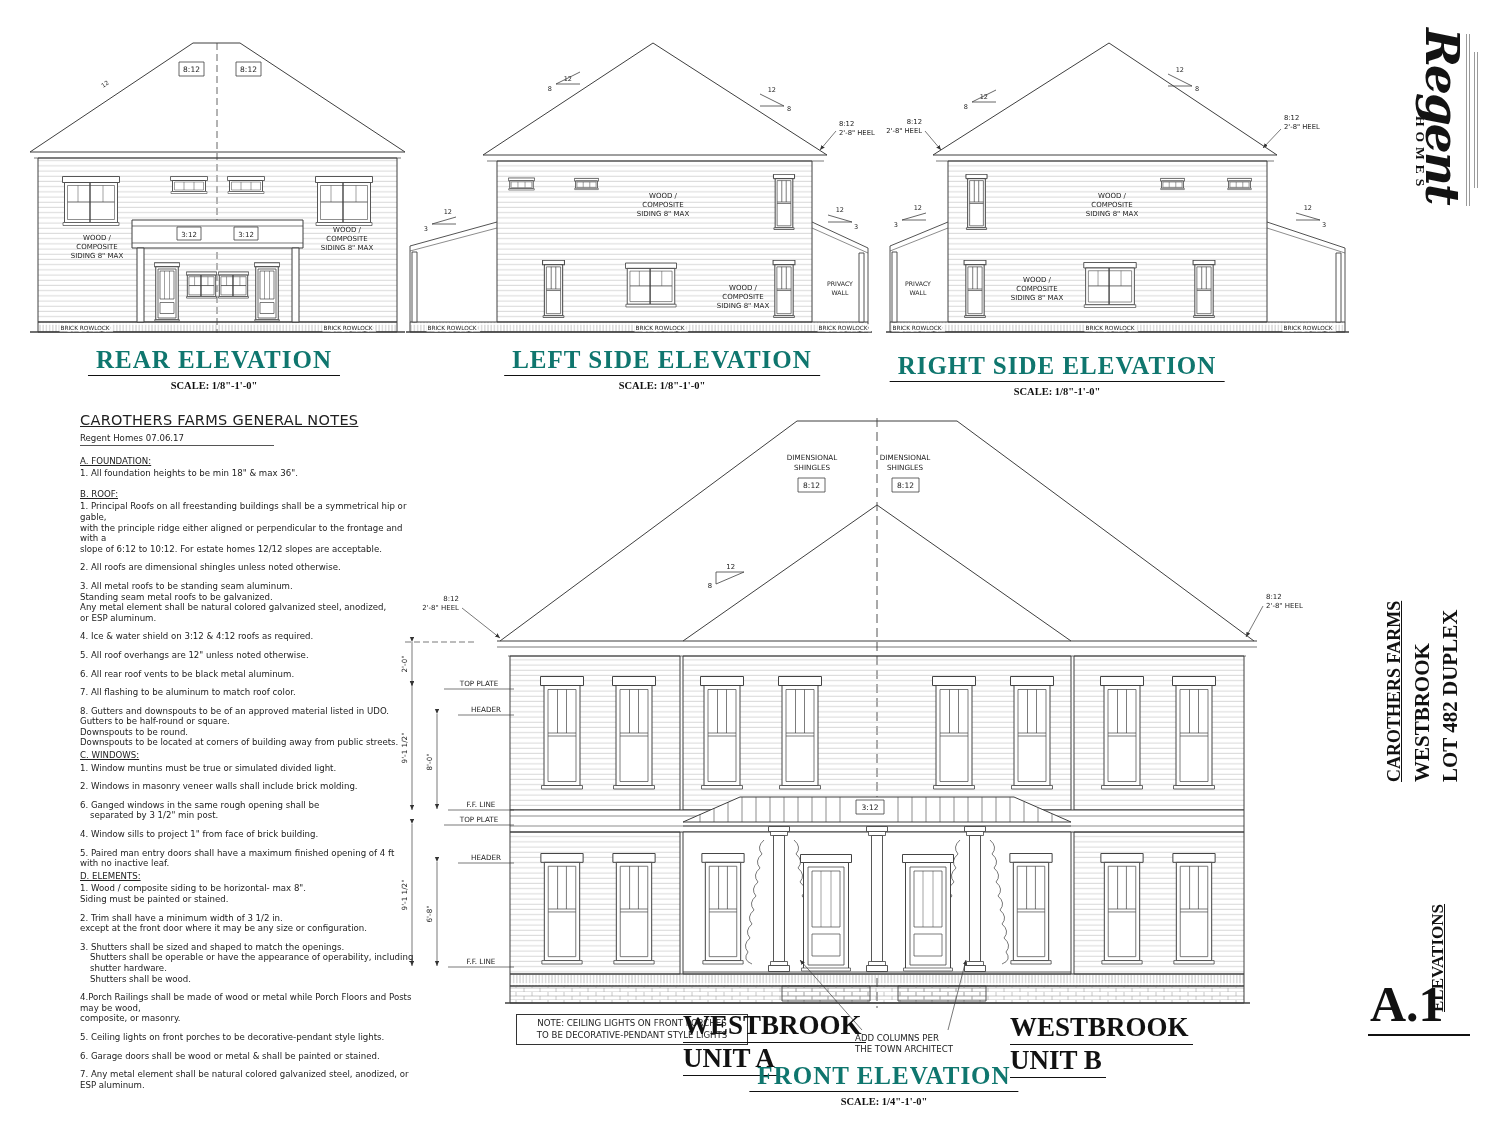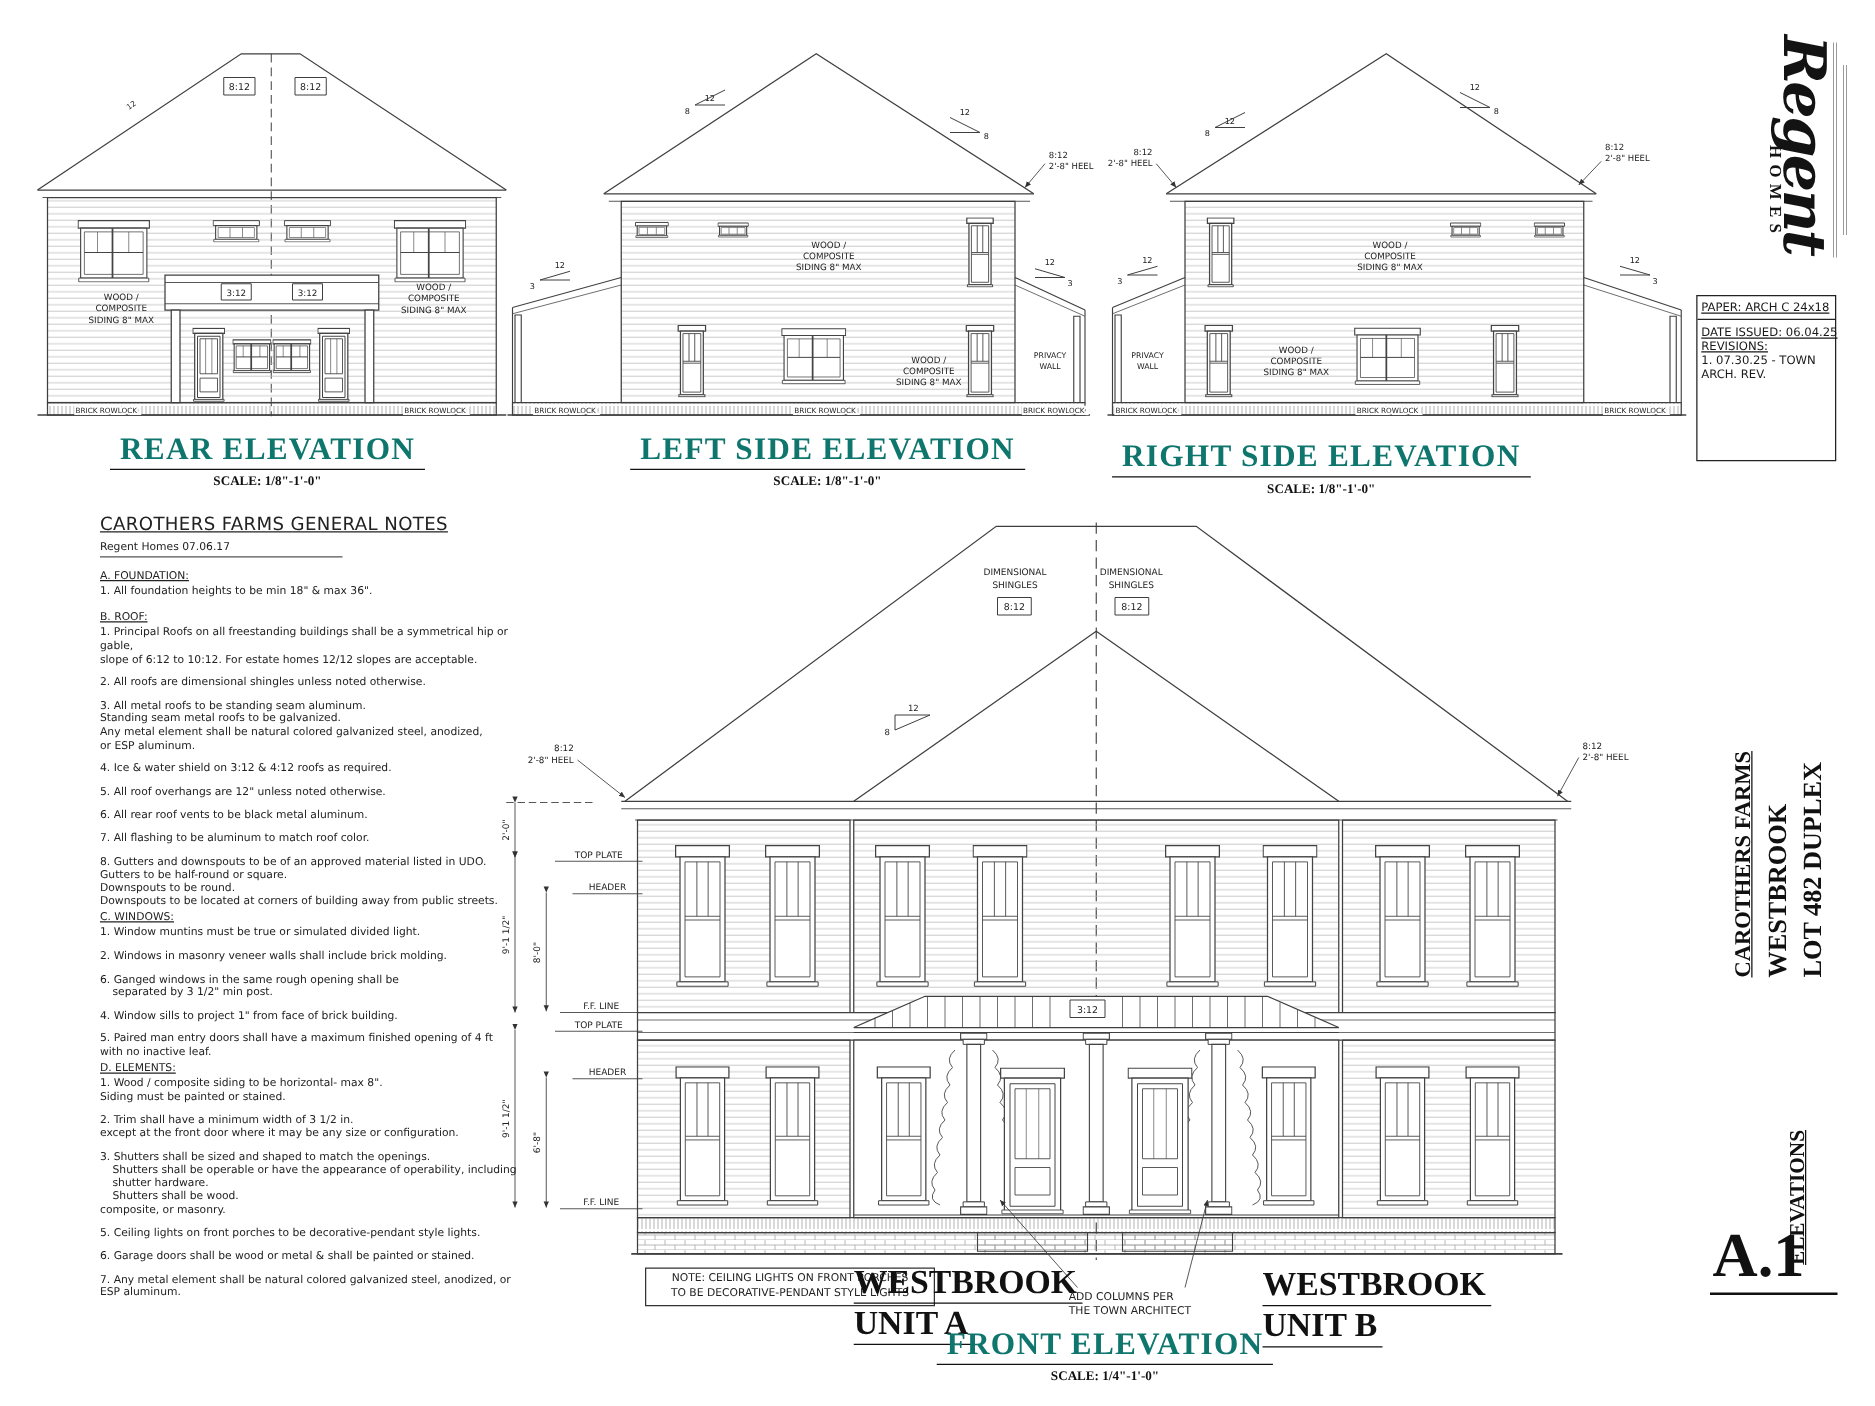--- a/index.html
+++ b/index.html
@@ -500,20 +500,21 @@
   <div class="etitle" style="left:884px;top:1062px">FRONT ELEVATION</div>
   <div class="escale" style="left:884px;top:1096px">SCALE: 1/4"-1'-0"</div>
 
   <div id="notes">
     <div class="n-title">CAROTHERS FARMS GENERAL NOTES</div>
     <div class="n-sub">Regent Homes 07.06.17</div>
     <div class="n-hd g10">A. FOUNDATION:</div>
     <div class="g2">1. All foundation heights to be min 18" &amp; max 36".</div>
     <div class="n-hd g10">B. ROOF:</div>
     <div class="g2">1. Principal Roofs on all freestanding buildings shall be a symmetrical hip or gable,</div>
+    <div>with the principle ridge either aligned or perpendicular to the frontage and with a</div>
     <div>slope of 6:12 to 10:12. For estate homes 12/12 slopes are acceptable.</div>
     <div class="g8">2. All roofs are dimensional shingles unless noted otherwise.</div>
     <div class="g8">3. All metal roofs to be standing seam aluminum.</div>
     <div>Standing seam metal roofs to be galvanized.</div>
     <div>Any metal element shall be natural colored galvanized steel, anodized,</div>
     <div>or ESP aluminum.</div>
     <div class="g8">4. Ice &amp; water shield on 3:12 &amp; 4:12 roofs as required.</div>
     <div class="g8">5. All roof overhangs are 12" unless noted otherwise.</div>
     <div class="g8">6. All rear roof vents to be black metal aluminum.</div>
     <div class="g8">7. All flashing to be aluminum to match roof color.</div>
@@ -530,41 +531,35 @@
     <div class="g8">5. Paired man entry doors shall have a maximum finished opening of 4 ft</div>
     <div>with no inactive leaf.</div>
     <div class="n-hd g14">D. ELEMENTS:</div>
     <div class="g2">1. Wood / composite siding to be horizontal- max 8".</div>
     <div>Siding must be painted or stained.</div>
     <div class="g8">2. Trim shall have a minimum width of 3 1/2 in.</div>
     <div>except at the front door where it may be any size or configuration.</div>
     <div class="g8">3. Shutters shall be sized and shaped to match the openings.</div>
     <div class="ind">Shutters shall be operable or have the appearance of operability, including shutter hardware.</div>
     <div class="ind">Shutters shall be wood.</div>
+    <div class="g8">4.Porch Railings shall be made of wood or metal while Porch Floors and Posts may be wood,</div>
     <div>composite, or masonry.</div>
     <div class="g8">5. Ceiling lights on front porches to be decorative-pendant style lights.</div>
     <div class="g8">6. Garage doors shall be wood or metal &amp; shall be painted or stained.</div>
     <div class="g8">7. Any metal element shall be natural colored galvanized steel, anodized, or ESP aluminum.</div>
 
   </div>
 
   <div class="rot" style="left:1462px;top:28px;width:184px;height:70px;transform:rotate(90deg)">
     <div id="logo-script">Regent</div>
     <div id="logo-homes">HOMES</div>
   </div>
   <div class="fineprint" style="left:1466px;top:34px;width:5px;height:172px;"></div>
   <div class="fineprint" style="left:1474px;top:52px;width:5px;height:136px;"></div>
 
-  <div id="tblock">
-    <div class="tb-row">PAPER: ARCH C 24x18</div>
-    <div class="tb-div"></div>
-    <div class="tb-row">DATE ISSUED: 06.04.25</div>
-    <div class="tb-row">REVISIONS:</div>
-    <div>1. 07.30.25 - TOWN ARCH. REV.</div>
-  </div>
 
   <div class="rot proj" style="left:1384px;top:782px;width:226px;transform:rotate(-90deg);font-size:18px;text-decoration:underline">CAROTHERS FARMS</div>
   <div class="rot proj" style="left:1410px;top:782px;width:190px;transform:rotate(-90deg);font-size:21px">WESTBROOK</div>
   <div class="rot proj" style="left:1438px;top:782px;width:190px;transform:rotate(-90deg);font-size:21px">LOT 482 DUPLEX</div>
 
   <div class="rot proj" style="left:1428px;top:1012px;width:140px;transform:rotate(-90deg);font-size:17px;text-decoration:underline">ELEVATIONS</div>
 
   <div id="sheetnum">A.1</div>
 
 </div>

